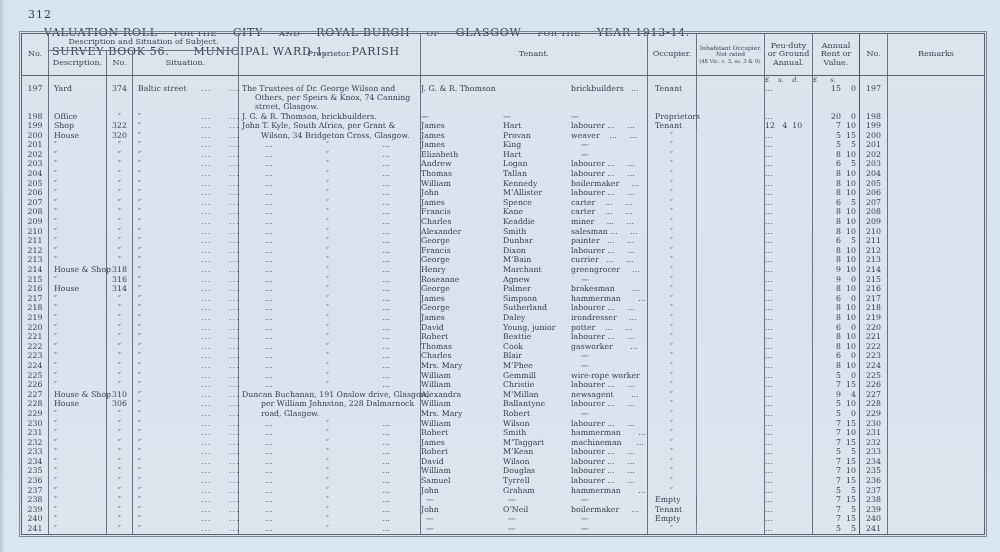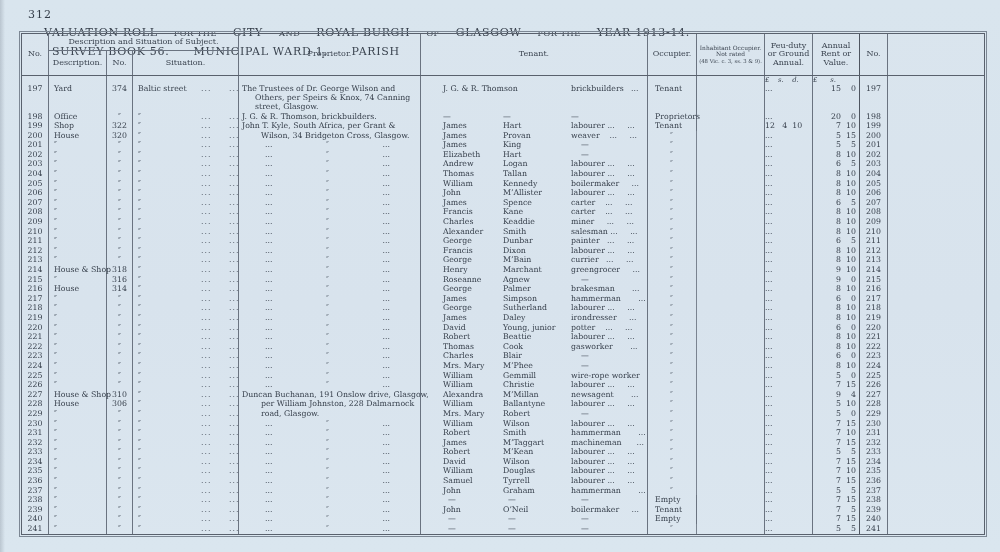--- a/index.html
+++ b/index.html
@@ -66,21 +66,21 @@
   .dots{position:absolute;top:0;letter-spacing:1px;opacity:.9;}
   .d1{left:68px;}
   .d2{left:96px;}
   
   .pd{display:flex;justify-content:space-between;padding:0 30px 0 26px;}
   .pt{padding-left:3px;}
   .pt.ind{padding-left:22px;}
   .pline{line-height:9.1px;padding-left:3px;}
   .pline.ind{padding-left:16px;}
   
-  .tf{position:absolute;left:22px;top:0;white-space:pre;}
+  .tf{position:absolute;left:0;top:0;white-space:pre;}
   .tl{position:absolute;left:82px;top:0;white-space:pre;}
   .tt{position:absolute;left:150px;top:0;white-space:pre;}
   
   .c.occ{padding-left:7px;}
   .c.occ.od{padding-left:22px;}
   
   .rp{position:absolute;left:0;top:0;width:28px;text-align:right;}
   .rs{position:absolute;left:28px;top:0;width:15px;text-align:right;}
   .dit{opacity:.85;}
 </style>
@@ -108,20 +108,21 @@
       <div class="hc" style="grid-column:6;grid-row:1/3">Tenant.</div>
       <div class="hc" style="grid-column:7;grid-row:1/3">Occupier.</div>
       <div class="hc inh" style="grid-column:8;grid-row:1/3">
         <div class="inh-l1">Inhabitant Occupier.</div>
         <div class="inh-l2">Not rated</div>
         <div class="inh-l3">(48 Vic. c. 3, ss. 3 &amp; 9).</div>
       </div>
       <div class="hc" style="grid-column:9;grid-row:1/3;white-space:normal">Feu-duty or Ground Annual.</div>
       <div class="hc thick" style="grid-column:10;grid-row:1/3;white-space:normal">Annual Rent or Value.</div>
       <div class="hc" style="grid-column:11;grid-row:1/3">No.</div>
+      <div class="hc last" style="grid-column:12;grid-row:1/3">Remarks</div>
     </div>
 
     <div class="grid12 mrow">
       <div class="c no1"></div>
       <div class="c desc"></div>
       <div class="c dn"></div>
       <div class="c sit"></div>
       <div class="c prop"></div>
       <div class="c ten"></div>
       <div class="c occ"></div>

